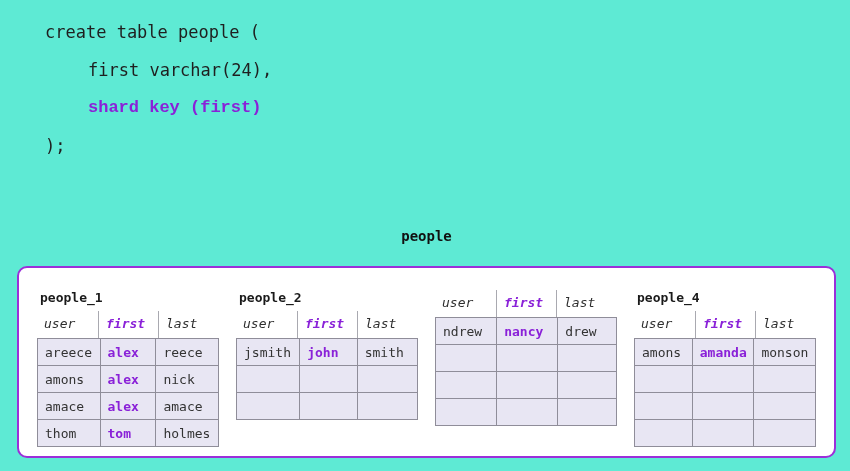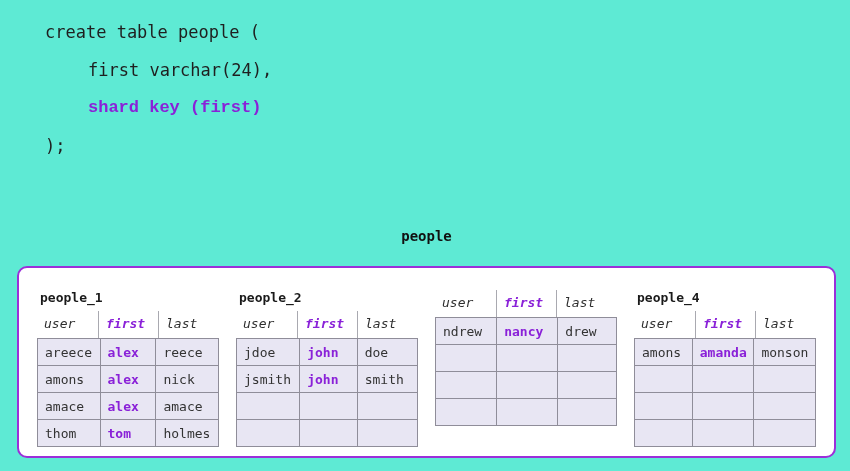--- a/index.html
+++ b/index.html
@@ -135,25 +135,20 @@
 
     <div class="shard">
       <div class="shard-label">people_2</div>
       <div class="shard-header">
         <div class="header-cell">user</div>
         <div class="header-cell col-first">first</div>
         <div class="header-cell">last</div>
       </div>
       <table class="shard-table">
         <tbody>
-            <tr>
-          <td>jdoe</td>
-          <td class="col-first">john</td>
-          <td>doe</td>
-        </tr>
         <tr>
           <td>jsmith</td>
           <td class="col-first">john</td>
           <td>smith</td>
         </tr>
         <tr>
           <td></td>
           <td class="col-first"></td>
           <td></td>
         </tr>

